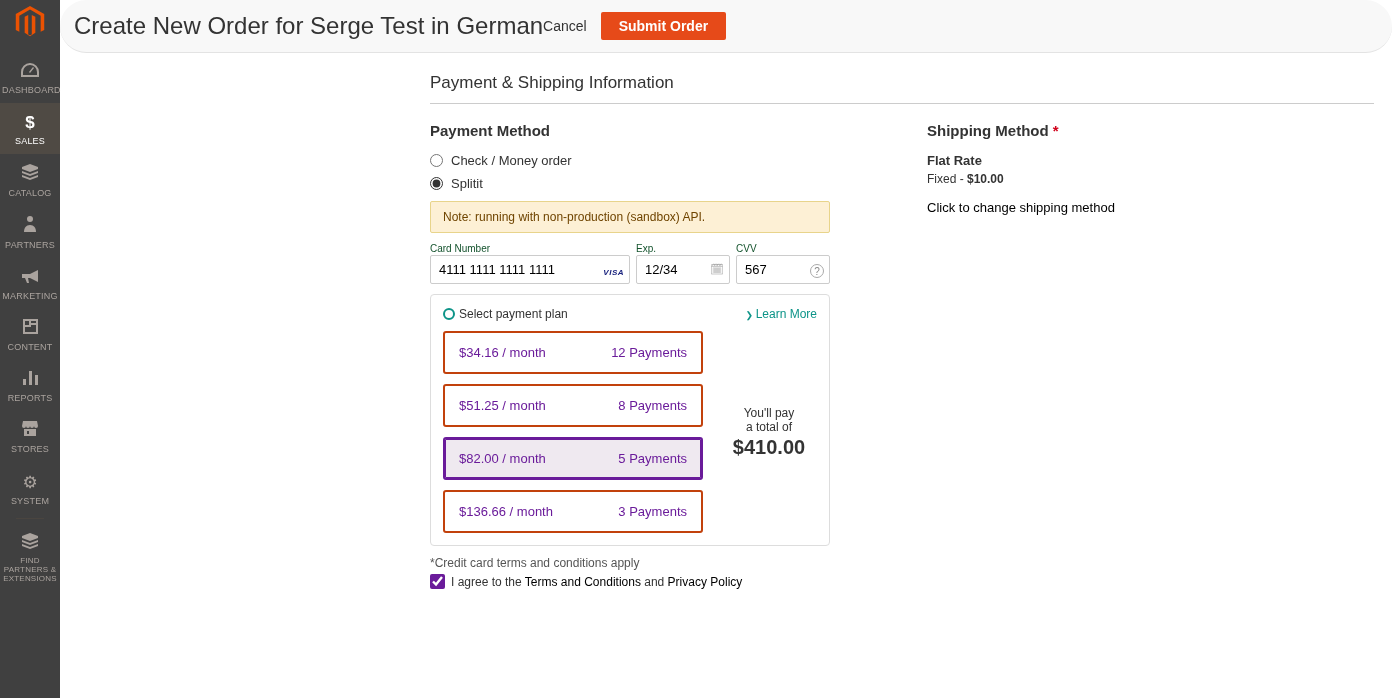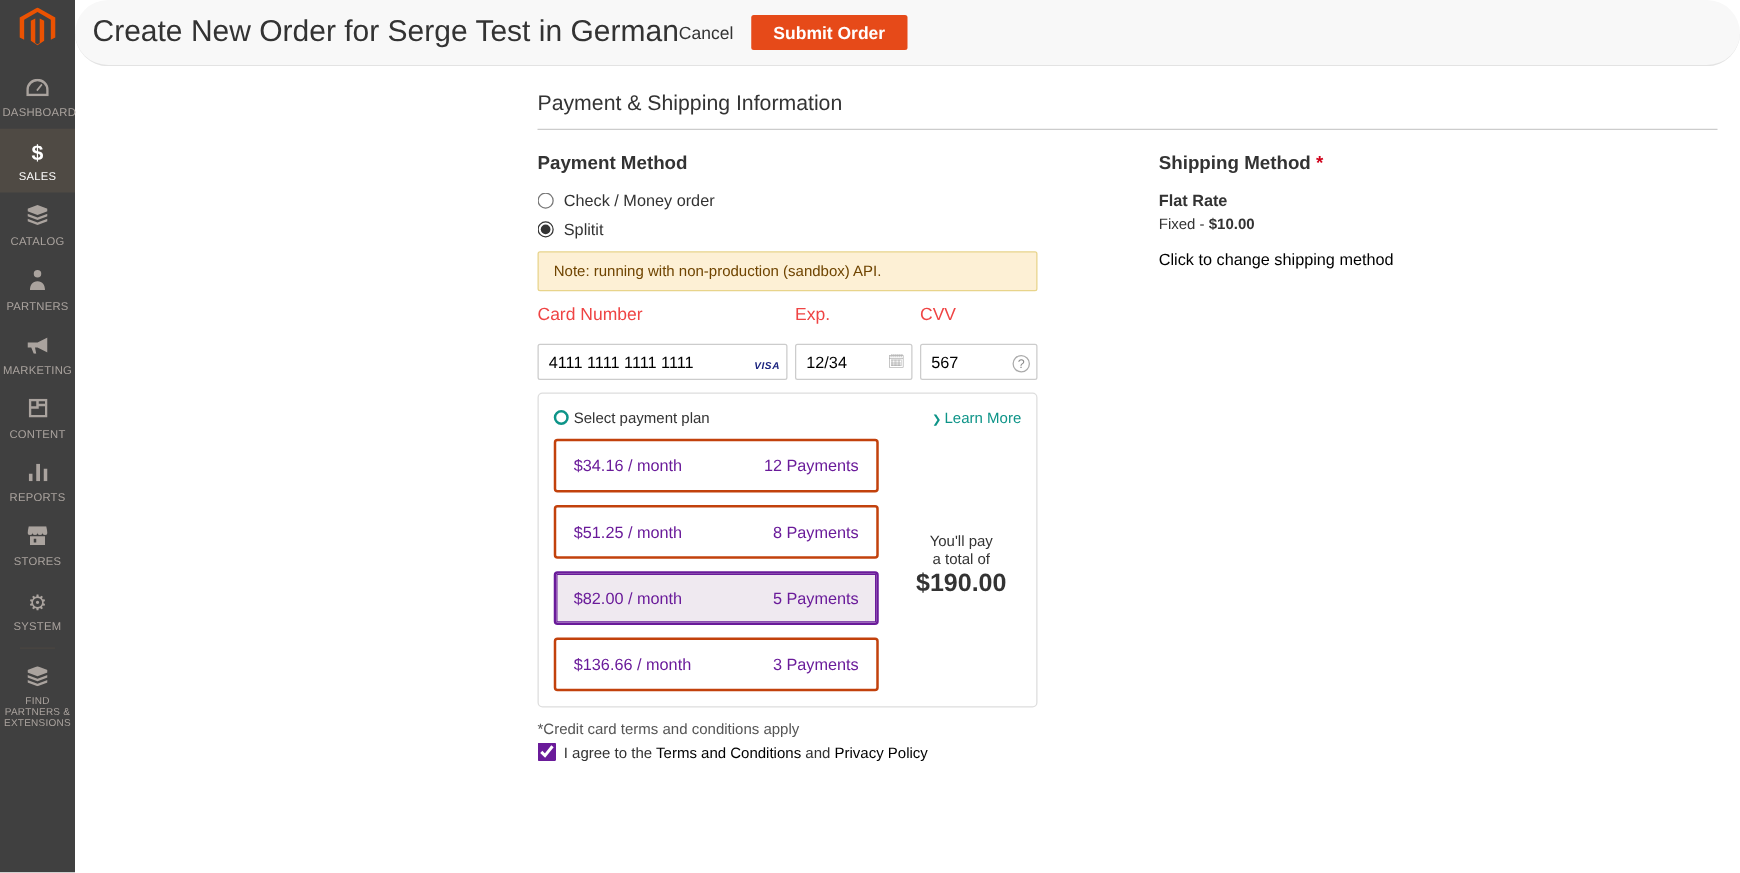--- a/index.html
+++ b/index.html
@@ -31,21 +31,21 @@
 .sub-title { font-size: 15px; font-weight: 700; margin-bottom: 14px; }
 .req { color: #d0021b; }
 
 .radio-row { display: flex; align-items: center; gap: 8px; margin-bottom: 8px; font-size: 13px; }
 .radio-row input { accent-color: #333; }
 
 .note { background: #fdf0d5; border: 1px solid #e8d48b; color: #6f4400; padding: 8px 12px; font-size: 12px; margin: 10px 0 10px; border-radius: 2px; }
 
 .card-row { display: flex; gap: 6px; margin-bottom: 10px; }
 .field { display: flex; flex-direction: column; }
-.field label { font-size: 14px; color: #ef4444; margin-bottom: 16px; }
+.field label { font-size: 10px; color: #14532d; margin-bottom: 1px; }
 .field input { border: 1px solid #ccc; padding: 6px 8px; font-size: 13px; border-radius: 2px; }
 .f-card { flex: 2; position: relative; }
 .f-card input { padding-right: 44px; width: 100%; }
 .f-exp { width: 94px; position: relative; }
 .f-exp input { padding-right: 26px; width: 100%; }
 .f-cvv { width: 94px; position: relative; }
 .f-cvv input { padding-right: 26px; width: 100%; }
 .card-badge { position: absolute; right: 6px; bottom: 7px; font-size: 8px; font-weight: 800; color: #1a237e; letter-spacing: 0.5px; font-style: italic; }
 .cal-icon { position: absolute; right: 6px; bottom: 8px; color: #999; font-size: 11px; }
 .q-icon { position: absolute; right: 6px; bottom: 6px; width: 14px; height: 14px; border: 1px solid #aaa; border-radius: 50%; font-size: 10px; text-align: center; line-height: 13px; color: #888; }
@@ -228,21 +228,21 @@
                   <span>5 Payments</span>
                 </div>
                 <div class="plan-opt">
                   <span>$136.66 / month</span>
                   <span>3 Payments</span>
                 </div>
               </div>
               <div class="plan-total">
                 <div class="line1">You'll pay</div>
                 <div class="line1">a total of</div>
-                <div class="amt">$190.00</div>
+                <div class="amt">$410.00</div>
               </div>
             </div>
           </div>
 
           <div class="disclaimer">*Credit card terms and conditions apply</div>
           <label class="consent">
             <input type="checkbox" checked="" style="">
             <span>
               <span>I agree to the </span><span class="link">Terms and Conditions</span><span> and </span><span class="link">Privacy Policy</span>
             </span>

